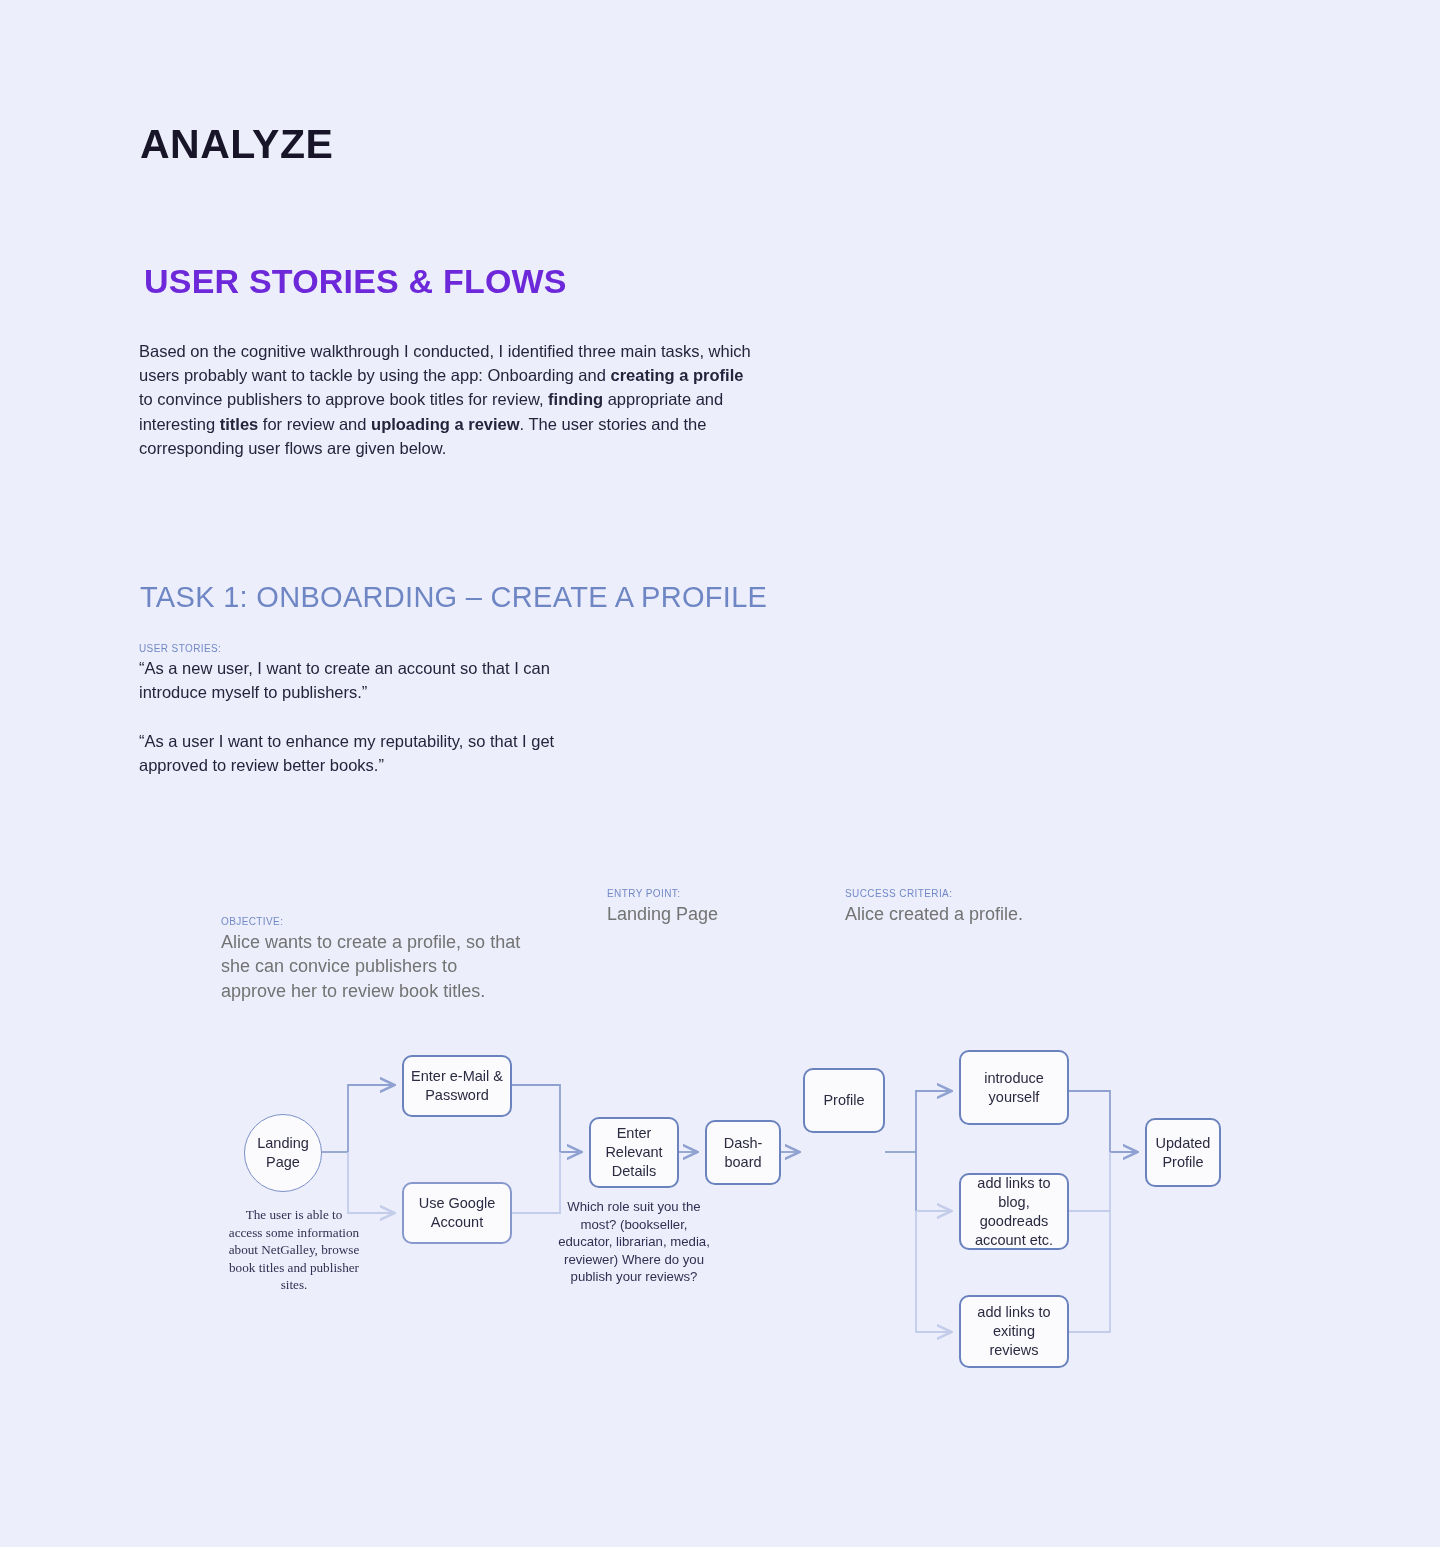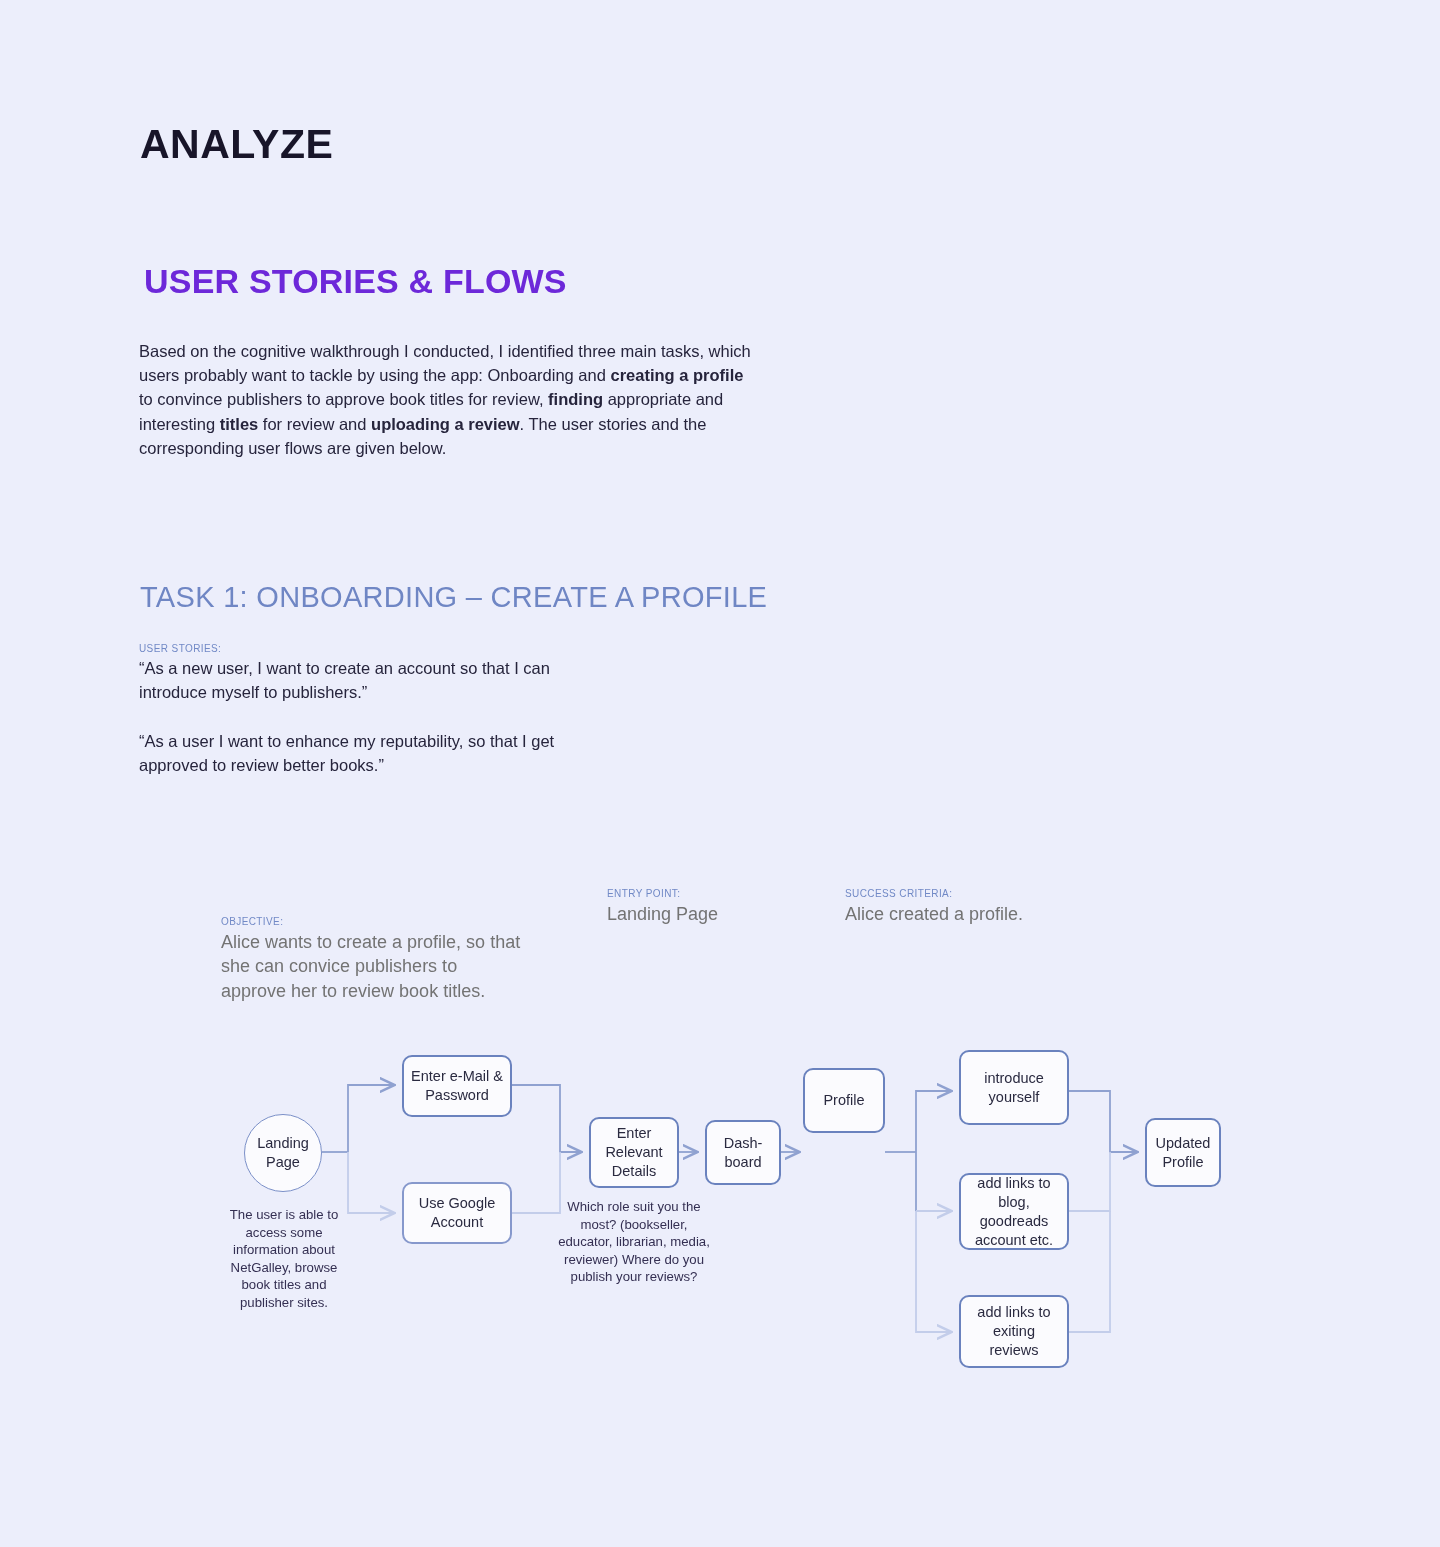--- a/index.html
+++ b/index.html
@@ -219,21 +219,21 @@
         <path d="M1069,1211 L1110,1211 L1110,1152"></path>
 
         <path d="M1069,1332 L1110,1332 L1110,1211"></path>
       </g>
     </svg>
   </div>
 
   <div class="node circle" style="left:244px; top:1114px; width:78px; height:78px;">
     <span>Landing Page</span>
   </div>
-  <div class="caption" style="left:218px; top:1206px; width:132px;">The user is able to access some information about NetGalley, browse book titles and publisher sites.</div>
+  <div class="caption" style="left:228px; top:1206px; width:132px;font-family:Liberation Serif, serif;">The user is able to access some information about NetGalley, browse book titles and publisher sites.</div>
 
   <div class="node" style="left:402px; top:1055px; width:110px; height:62px;">
     <span>Enter e-Mail &amp; Password</span>
   </div>
 
   <div class="node faded" style="left:402px; top:1182px; width:110px; height:62px;">
     <span>Use Google Account</span>
   </div>
 
   <div class="node" style="left:589px; top:1117px; width:90px; height:71px;">

